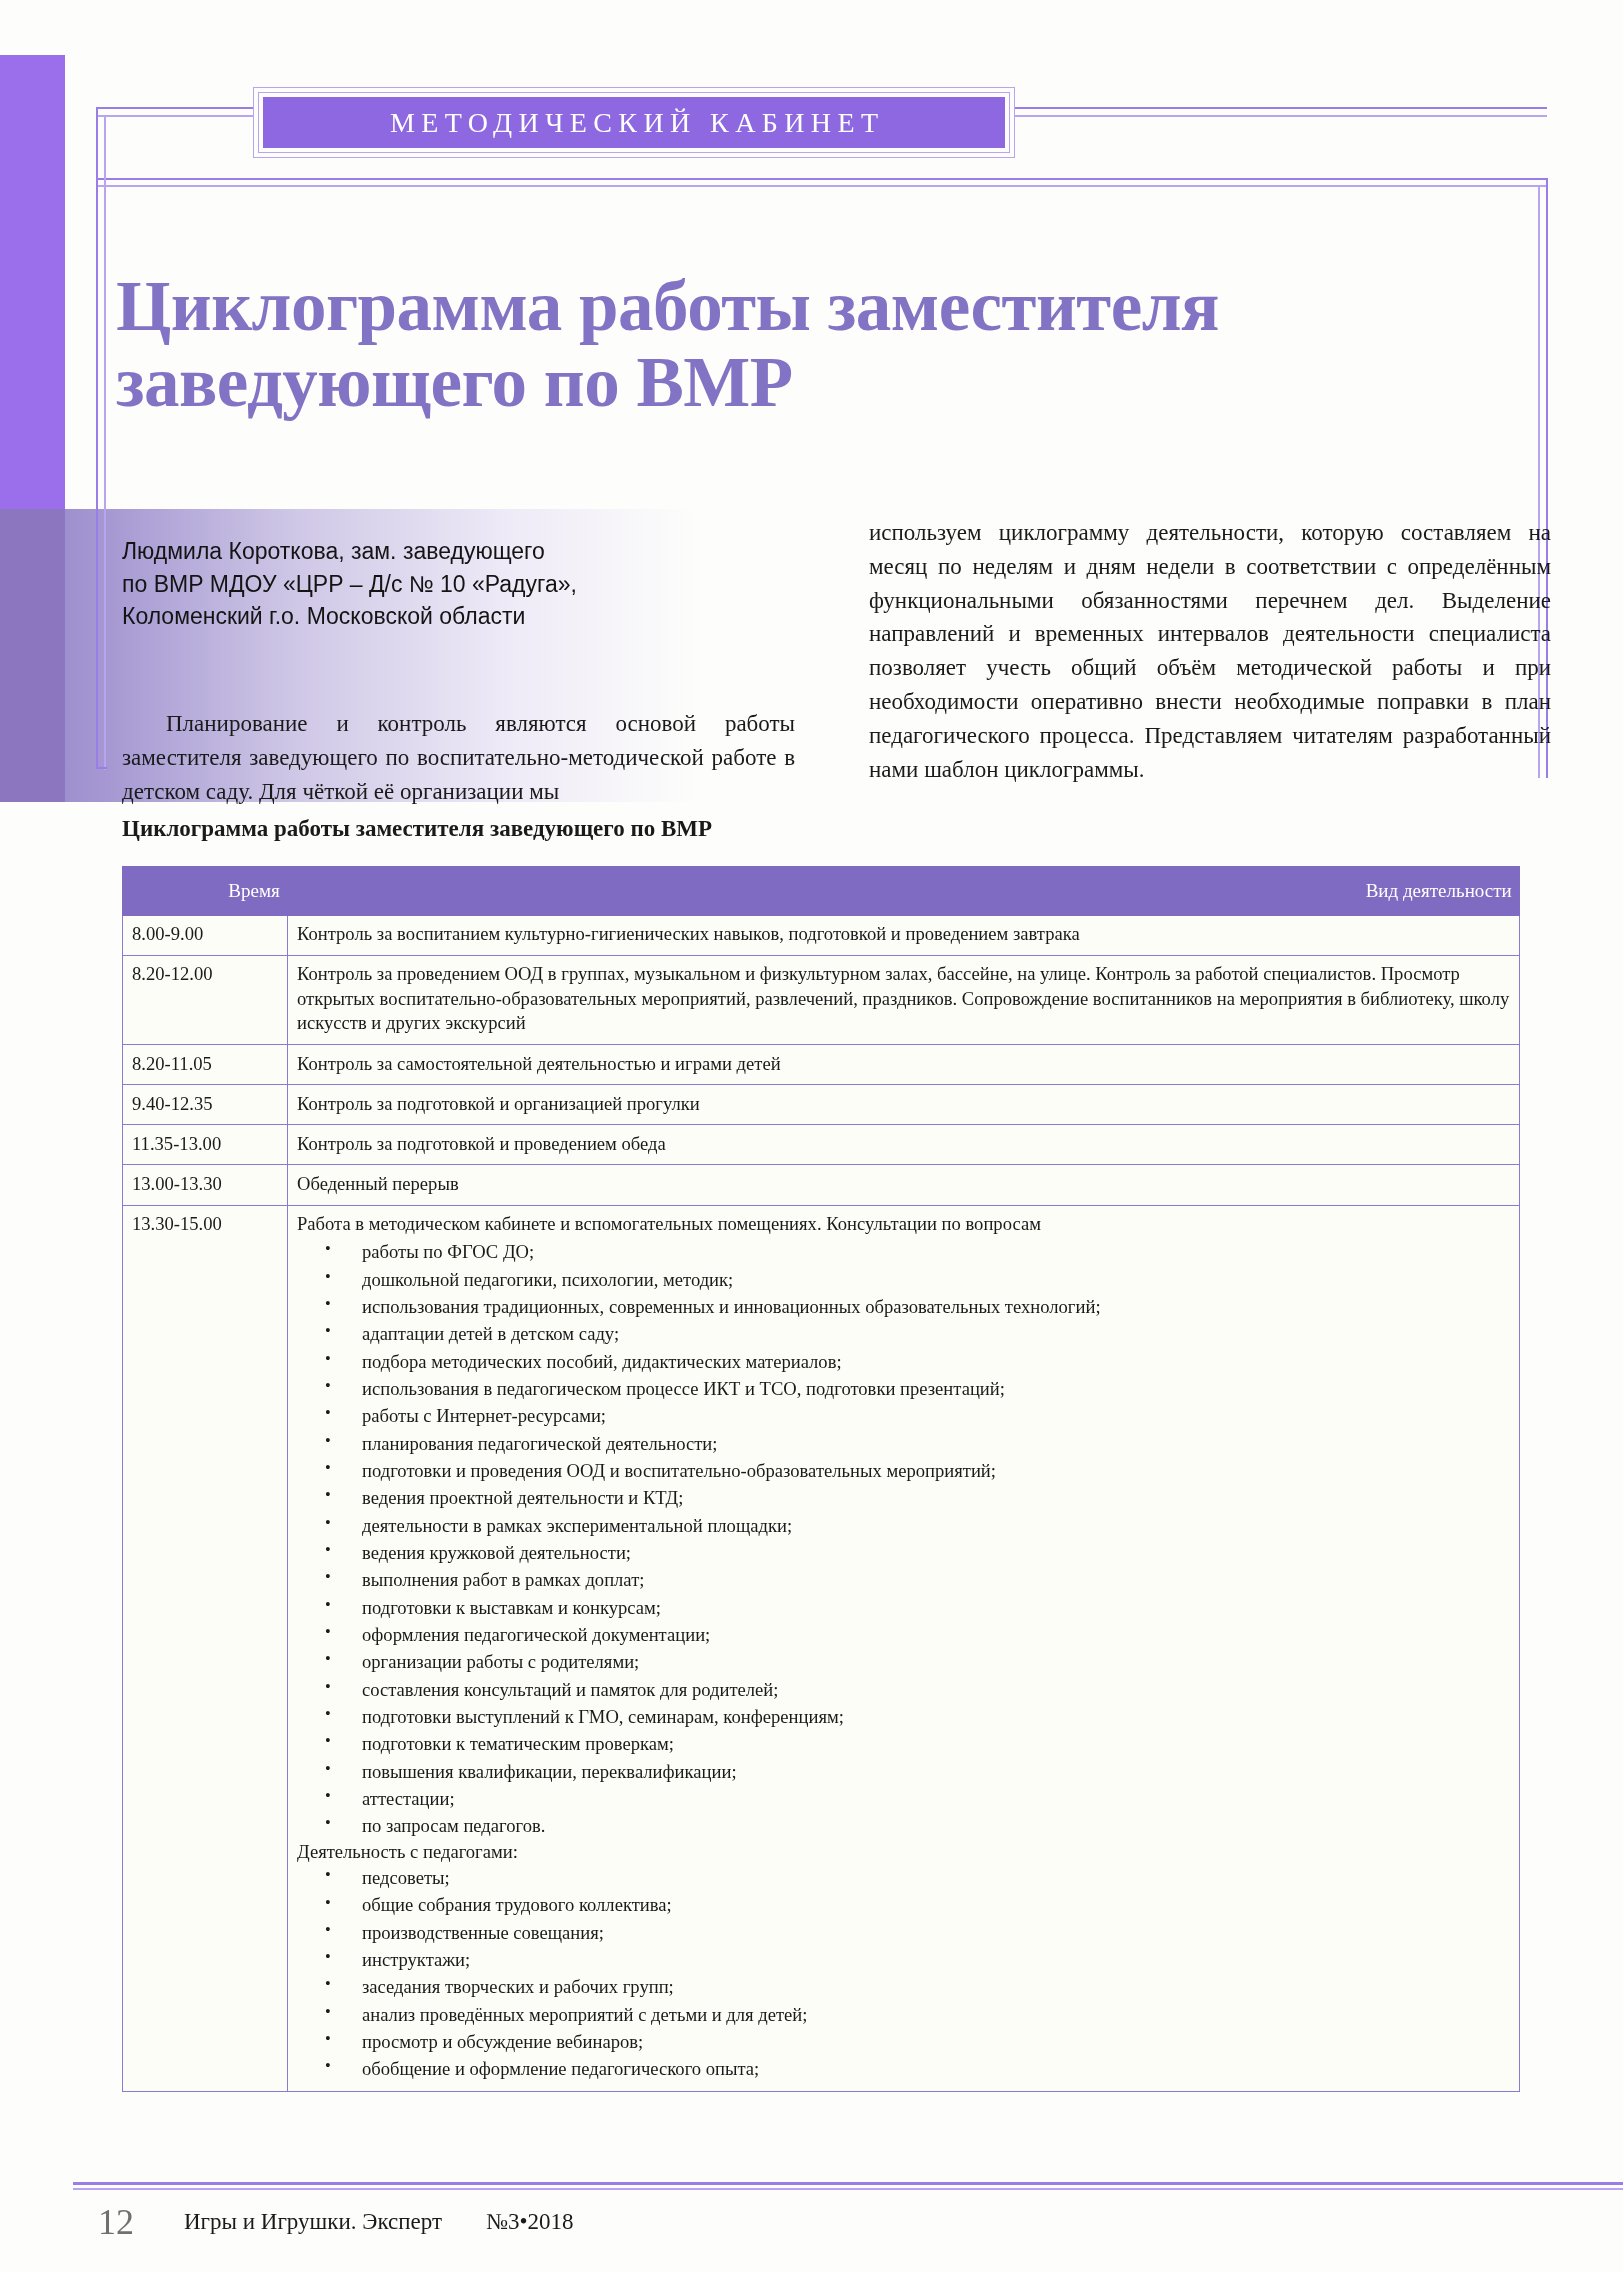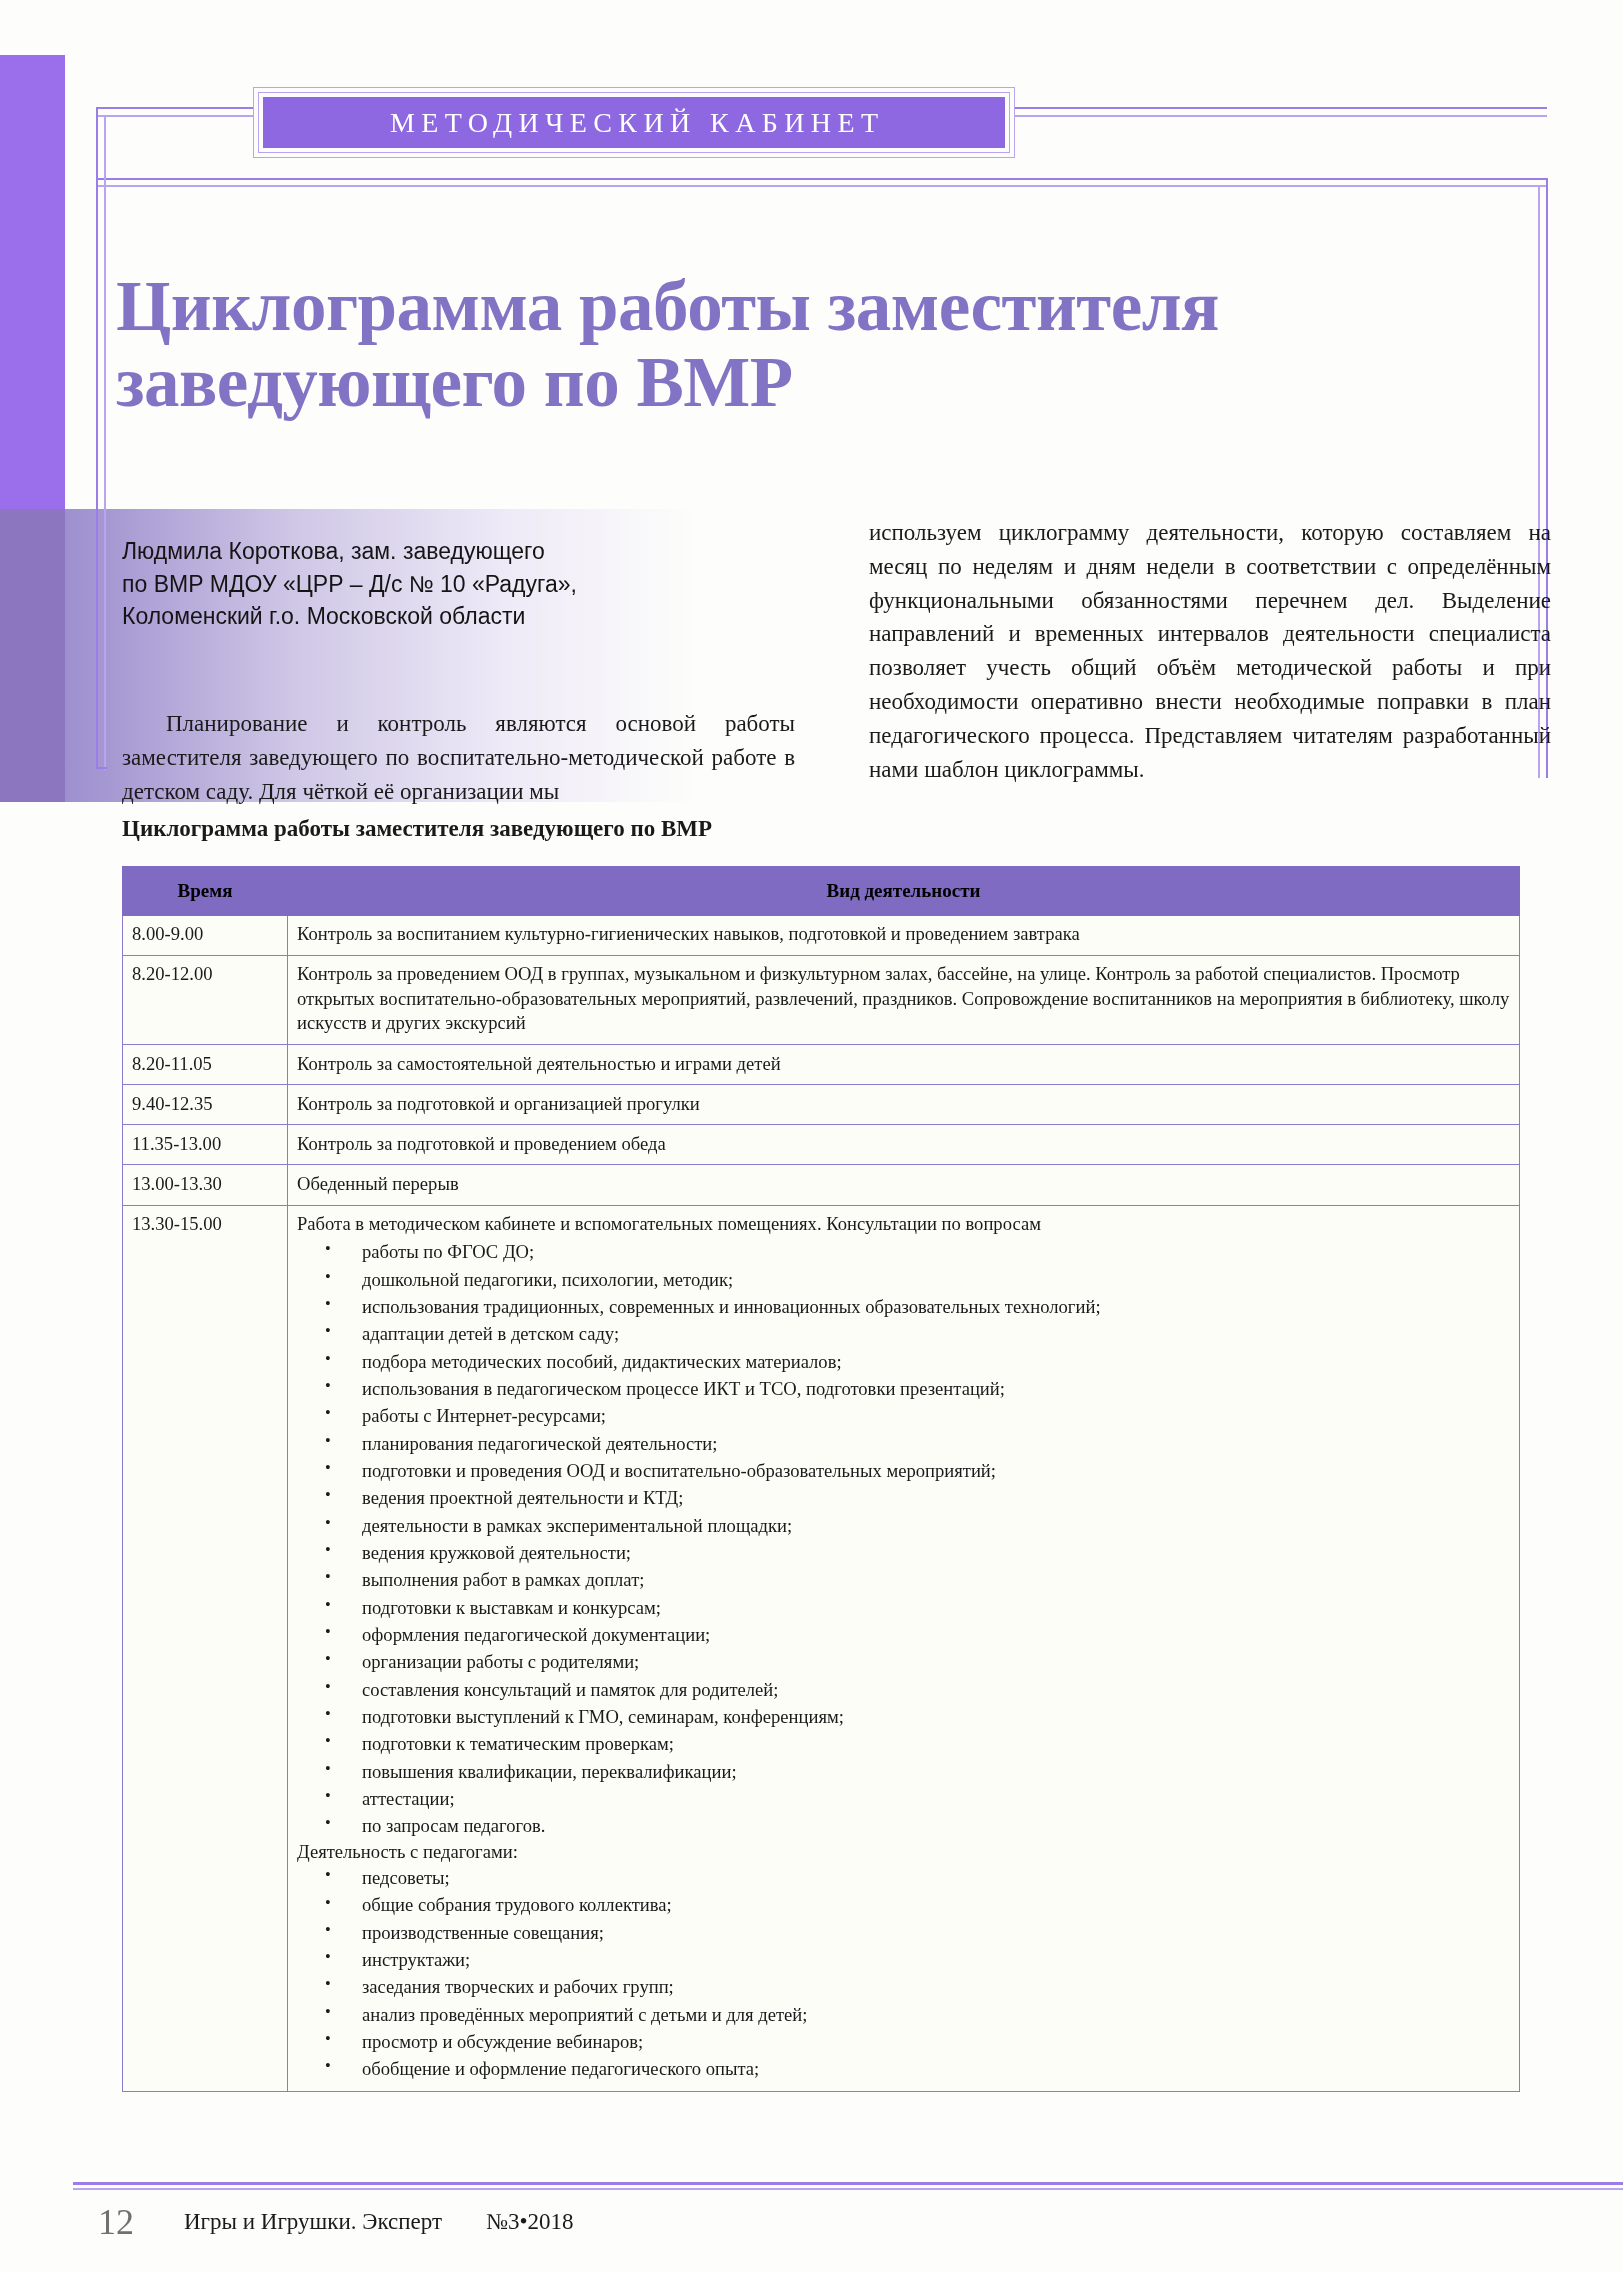--- a/index.html
+++ b/index.html
@@ -168,23 +168,23 @@
   .sched col.c-time { width: 165px; }
   .sched th, .sched td {
     border: 1.8px solid #8c7ad0;
     vertical-align: top;
     padding: 6.4px 9px 8.2px 9px;
     font-size: 18.6px;
     line-height: 1.32;
   }
   .sched thead th {
     background: #7f6bc2;
-    color: #000000;
-    font-weight: bold;
-    text-align: center;
+    color: #ffffff;
+    font-weight: normal;
+    text-align: right;
     font-size: 19px;
     padding: 11px 7.3px 11.8px 7.3px;
     border-color: #7f6bc2;
   }
   .sched td.time { white-space: nowrap; }
 
   .act-lead { margin: 0 0 1.8px 0; }
   .act-list {
     list-style: none;
     margin: 0;

